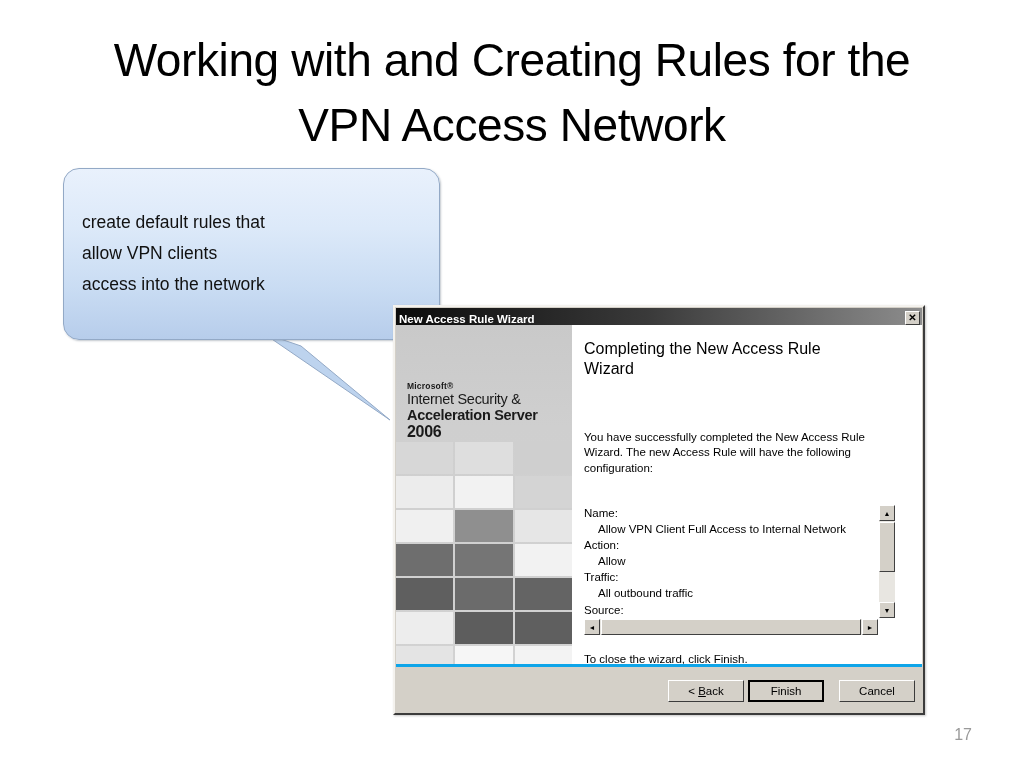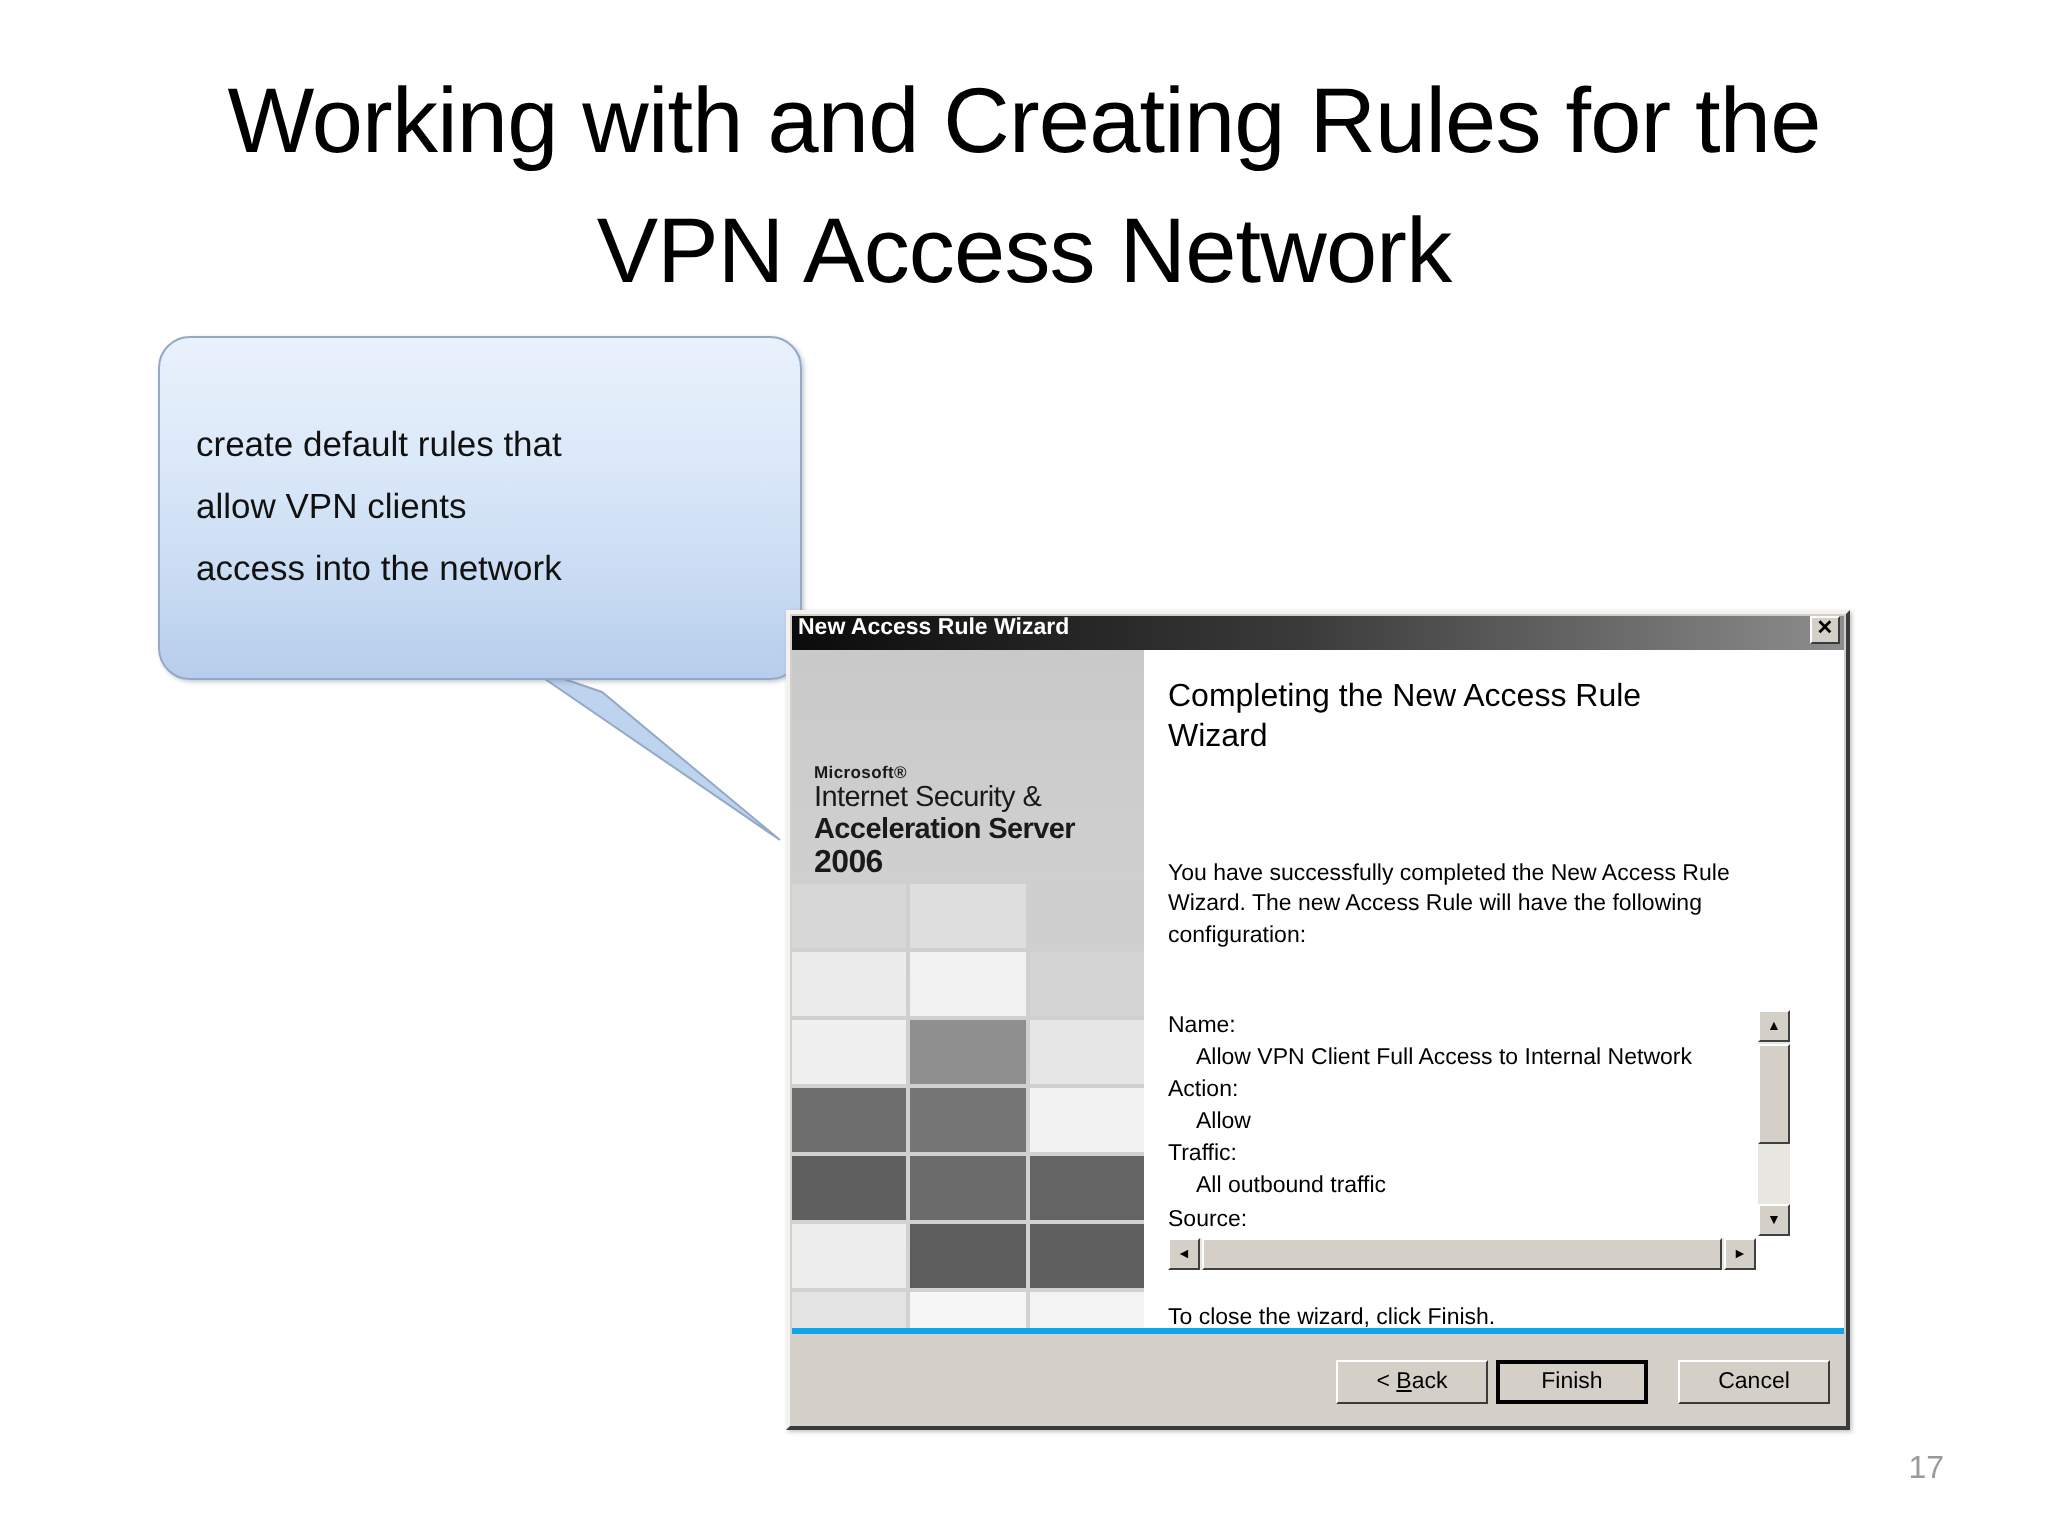--- a/index.html
+++ b/index.html
@@ -41,23 +41,23 @@
     position: absolute;
     left: 0;
     top: 0;
     width: 340px;
     height: 270px;
     overflow: visible;
     pointer-events: none;
   }
   #callout-box {
     position: absolute;
-    left: 16px;
+    left: 0;
     top: 0;
-    width: 322px;
+    width: 377px;
     height: 172px;
     box-sizing: border-box;
     border: 1px solid #93a9c6;
     border-radius: 16px;
     background: linear-gradient(to bottom, #e9f1fc 0%, #dce9f9 35%, #c9dcf3 70%, #b7cdeb 100%);
     box-shadow: 1px 1px 2px rgba(120,130,145,0.45);
   }
   #callout-text {
     position: absolute;
     left: 18px;
@@ -83,21 +83,21 @@
     border-bottom: 2px solid #3b3b3b;
     box-sizing: border-box;
     box-shadow: 1px 1px 2px rgba(90,90,90,0.35);
     font-size: 11px;
   }
   #titlebar {
     height: 17px;
     margin: 1px 1px 0 1px;
     background: linear-gradient(to right, #0b0b0b 0%, #3a3a3a 48%, #8d8d8d 100%);
     display: flex;
-    align-items: flex-start;
+    align-items: flex-end;
     padding: 0 2px 0 3px;
     box-sizing: border-box;
   }
   #titlebar-text {
     color: #ffffff;
     font-size: 11.5px;
     font-weight: bold;
     flex: 1;
     white-space: nowrap;
     overflow: hidden;

